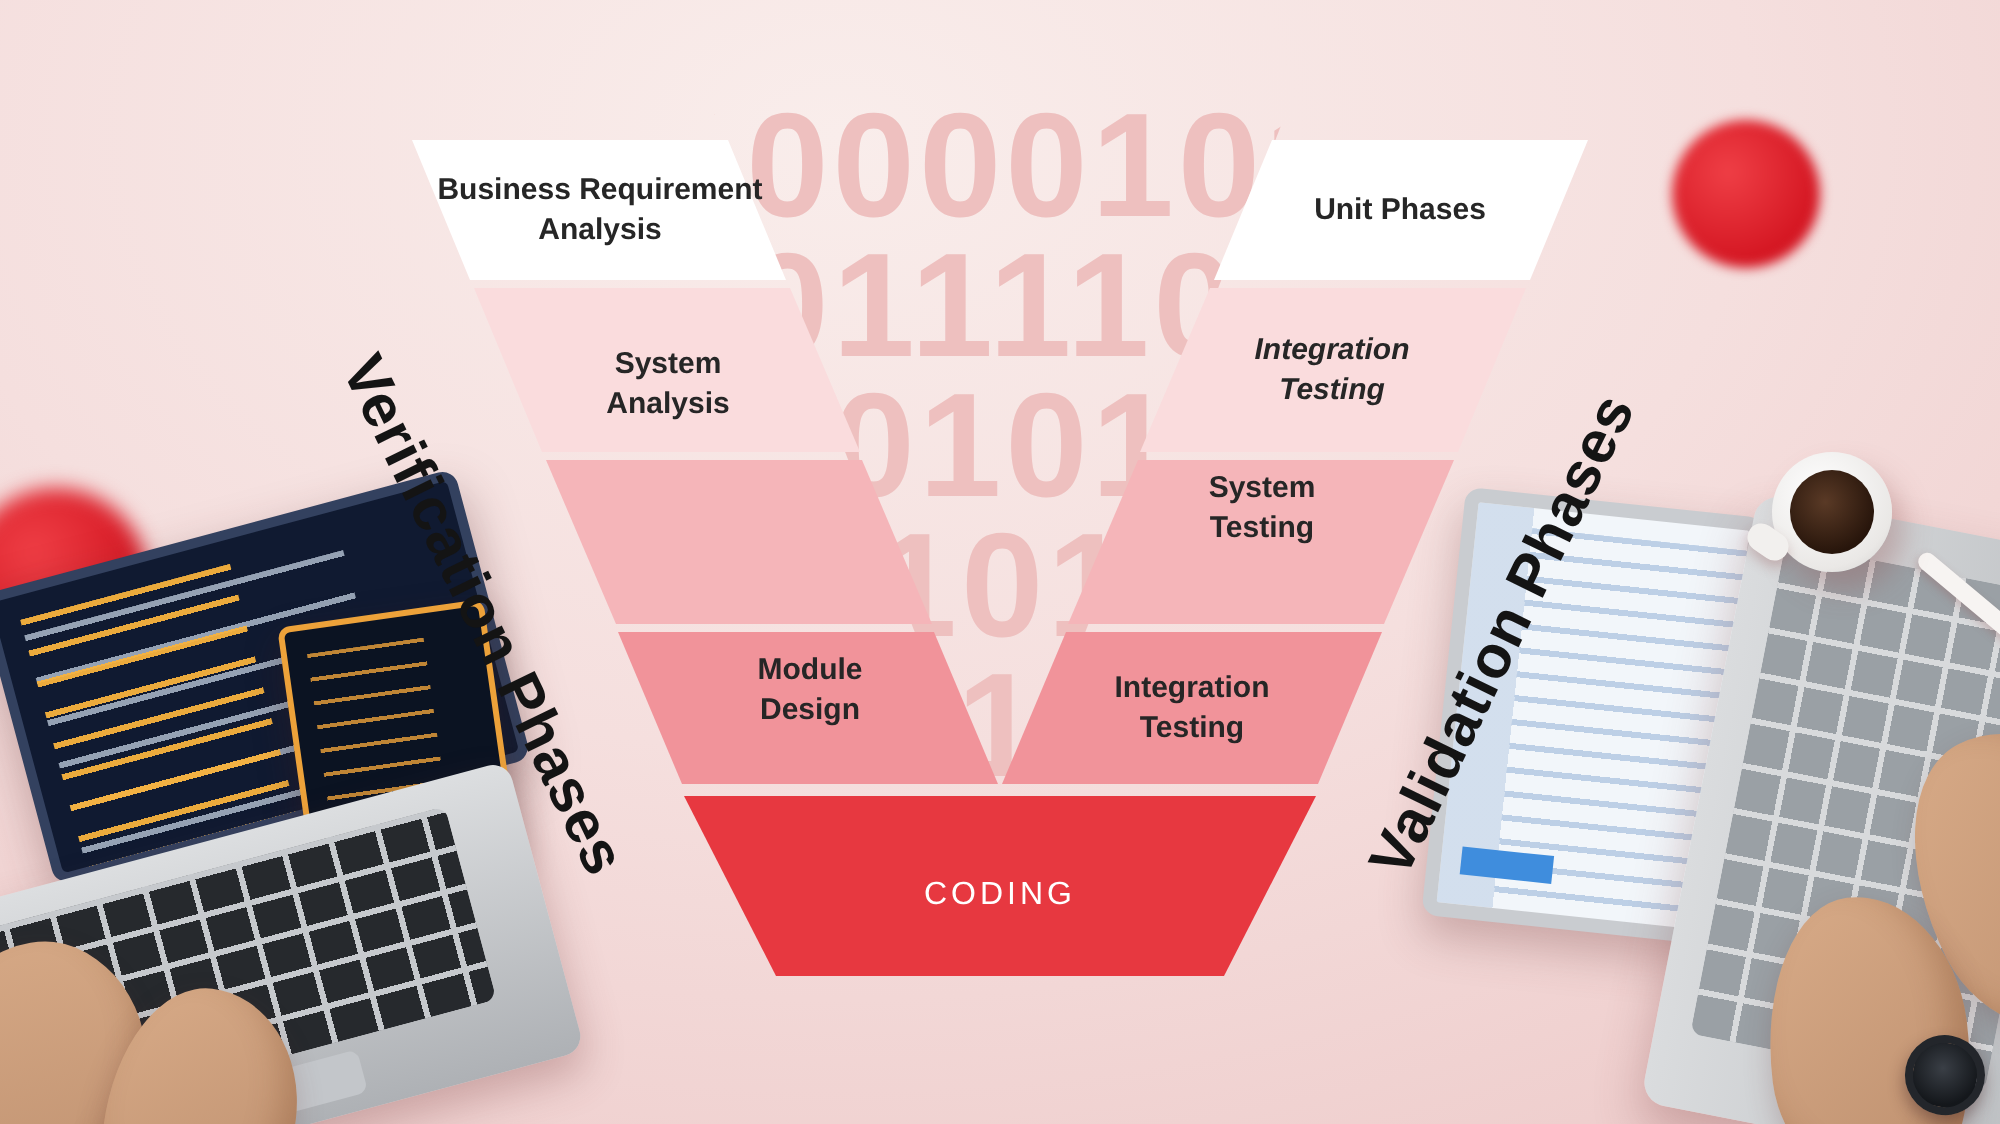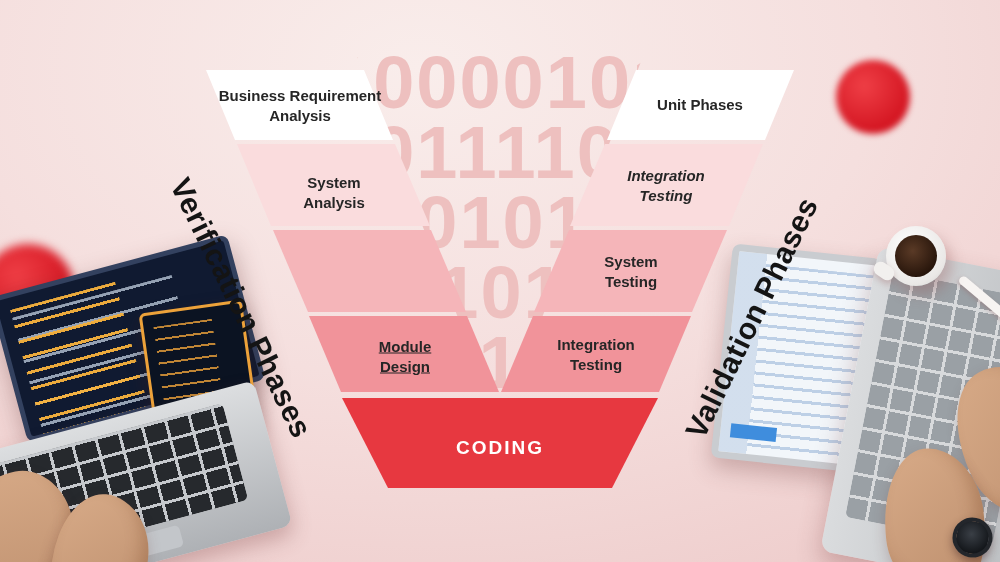--- a/index.html
+++ b/index.html
@@ -32,28 +32,28 @@
 
   
   .phase-label {
     position:absolute; transform:translate(-50%,-50%);
     text-align:center; font-size:15px; font-weight:600; color:#262626;
     line-height:1.3;
   }
   .pl-l1 { left:300px; top:105px; width:170px; }
   .pl-l2 { left:334px; top:192px; width:80px;  }
   .pl-l3 { left:370px; top:271px; width:120px; }
-  .pl-l4 { left:405px; top:356px; width:70px;text-decoration:underline;  }
+  .pl-l4 { left:405px; top:345px; width:70px;  }
   .pl-r1 { left:700px; top:105px; width:160px; }
   .pl-r2 { left:666px; top:185px; width:95px;font-style:italic;  }
-  .pl-r3 { left:631px; top:271px; width:70px;  }
+  .pl-r3 { left:631px; top:254px; width:70px;  }
   .pl-r4 { left:596px; top:354px; width:105px; }
   .coding-label {
     position:absolute; left:500px; top:448px; transform:translate(-50%,-50%);
-    color:#ffffff; font-size:19px; font-weight:700; letter-spacing:2px;
+    color:#ffffff; font-size:16px; font-weight:400; letter-spacing:2px;
   }
 
   
   .side-title {
     position:absolute; white-space:nowrap; color:#141414;
     font-size:30px; font-weight:600; letter-spacing:.5px;
   }
   .left-title  { left:241px; top:308px; transform:translate(-50%,-50%) rotate(64deg); }
   .right-title { left:752px; top:318px; transform:translate(-50%,-50%) rotate(-64deg); }
 

